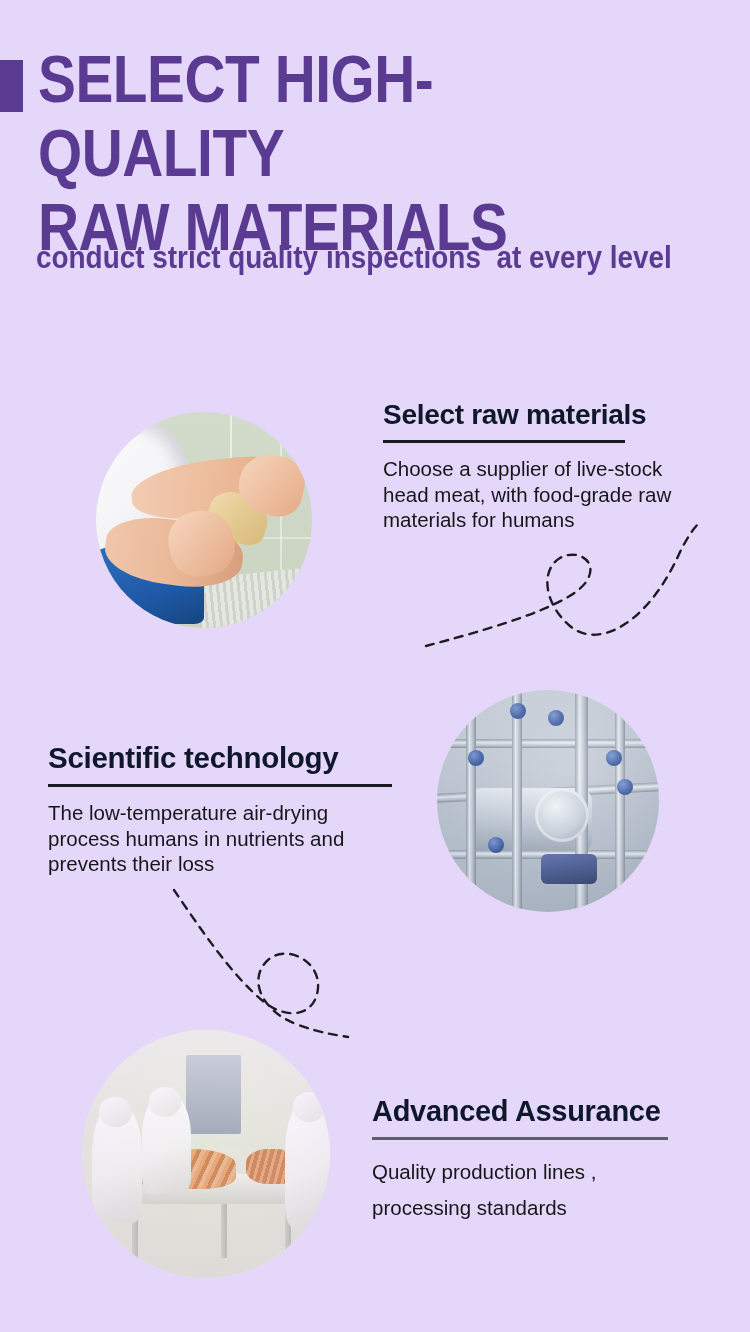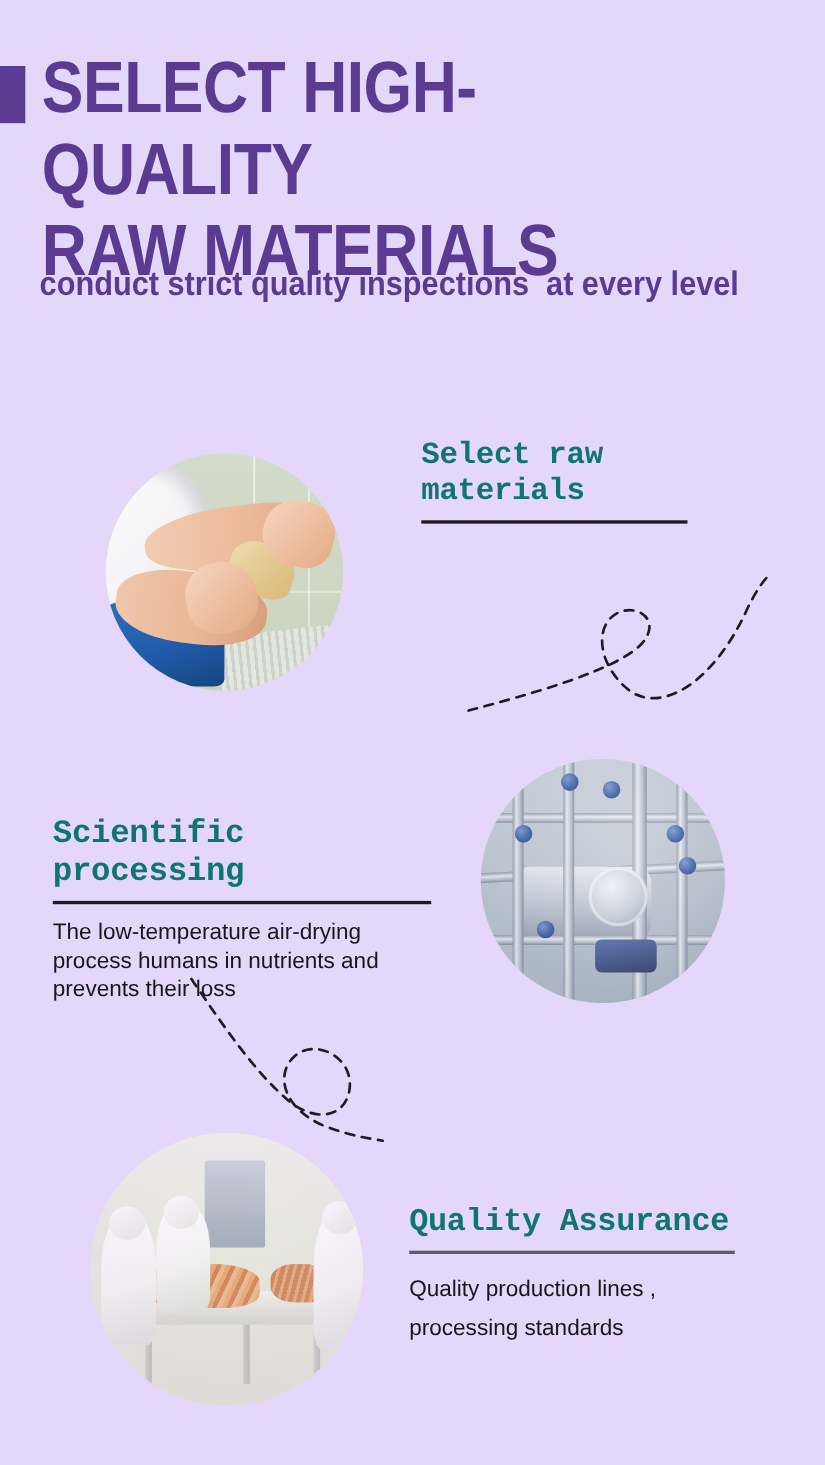--- a/index.html
+++ b/index.html
@@ -229,24 +229,23 @@
   #photo-3 .h2 { left:27%; top:23%; width:13%; height:12%; }
   #photo-3 .h3 { left:85%; top:25%; width:13%; height:12%; }
   #photo-3 .tint {
     inset:0;
     background:radial-gradient(circle at 50% 45%, rgba(232,220,248,.10) 0%, rgba(226,205,245,.30) 85%);
   }
 
   
   .block { position:absolute; }
   .block h2 {
-    color:#0f766e;
+    color:#0f172a;
     font-weight:bold;
     letter-spacing:-0.3px;
-    font-family:Liberation Mono, monospace;
   }
   .rule {
     height:3px;
     background:#1a1a22;
     margin-top:9px;
   }
   .block p {
     color:#17171b;
     font-size:20.5px;
     line-height:25.5px;
@@ -297,20 +296,21 @@
       <div class="lay sample"></div>
       <div class="lay hand-top"></div>
       <div class="lay arm-bot"></div>
       <div class="lay hand-bot"></div>
     </div>
   </div>
 
   <div class="block" id="block-1">
     <h2>Select raw materials</h2>
     <div class="rule"></div>
+    <p>Choose a supplier of live-stock head meat, with food-grade raw materials for humans</p>
   </div>
 
   <svg class="curve" id="curve-1" viewBox="0 0 290 145">
     <path d="M8,126 C60,112 150,88 168,62 C182,42 160,28 142,38 C122,50 126,84 152,106 C180,130 230,104 262,32 C272,12 278,6 282,2" fill="none" stroke="#1c1c22" stroke-width="2.4" stroke-linecap="round" stroke-dasharray="8 7"></path>
   </svg>
 
   <div class="photo" id="photo-2">
     <div class="scene">
       <div class="lay bg"></div>
       <div class="lay pipe-h ph1"></div>
@@ -327,21 +327,21 @@
       <div class="lay valve vb2"></div>
       <div class="lay valve vb3"></div>
       <div class="lay valve vb4"></div>
       <div class="lay valve vb5"></div>
       <div class="lay valve vb6"></div>
       <div class="lay haze"></div>
     </div>
   </div>
 
   <div class="block" id="block-2">
-    <h2>Scientific processing</h2>
+    <h2>Scientific technology</h2>
     <div class="rule"></div>
     <p>The low-temperature air-drying process humans in nutrients and prevents their loss</p>
   </div>
 
   <svg class="curve" id="curve-2" viewBox="0 0 245 170">
     <path d="M26,10 C52,48 84,96 116,122 C142,142 168,134 170,108 C172,80 138,64 120,80 C100,98 112,130 148,144 C172,153 188,155 200,157" fill="none" stroke="#1c1c22" stroke-width="2.4" stroke-linecap="round" stroke-dasharray="8 7"></path>
   </svg>
 
   <div class="photo" id="photo-3">
     <div class="scene">
@@ -359,18 +359,18 @@
       <div class="lay hood h1"></div>
       <div class="lay worker w2"></div>
       <div class="lay hood h2"></div>
       <div class="lay worker w3"></div>
       <div class="lay hood h3"></div>
       <div class="lay tint"></div>
     </div>
   </div>
 
   <div class="block" id="block-3">
-    <h2>Quality Assurance</h2>
+    <h2>Advanced Assurance</h2>
     <div class="rule"></div>
     <p>Quality production lines , processing standards</p>
   </div>
 
 </div>
 
 </body></html>

